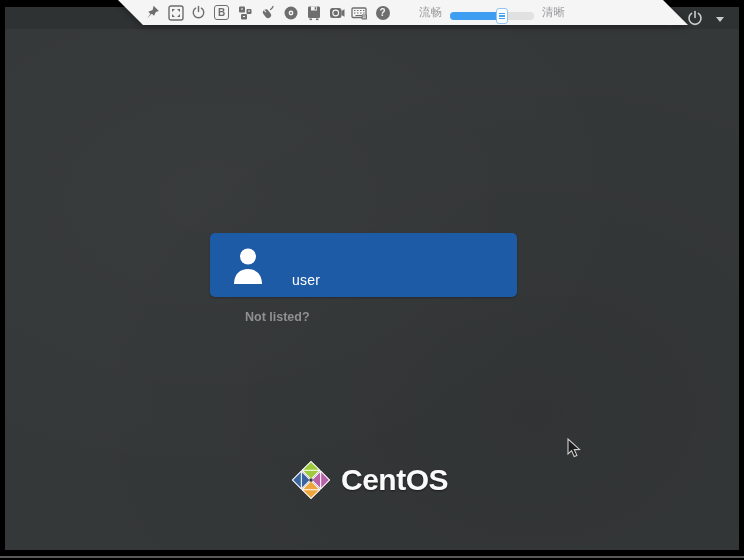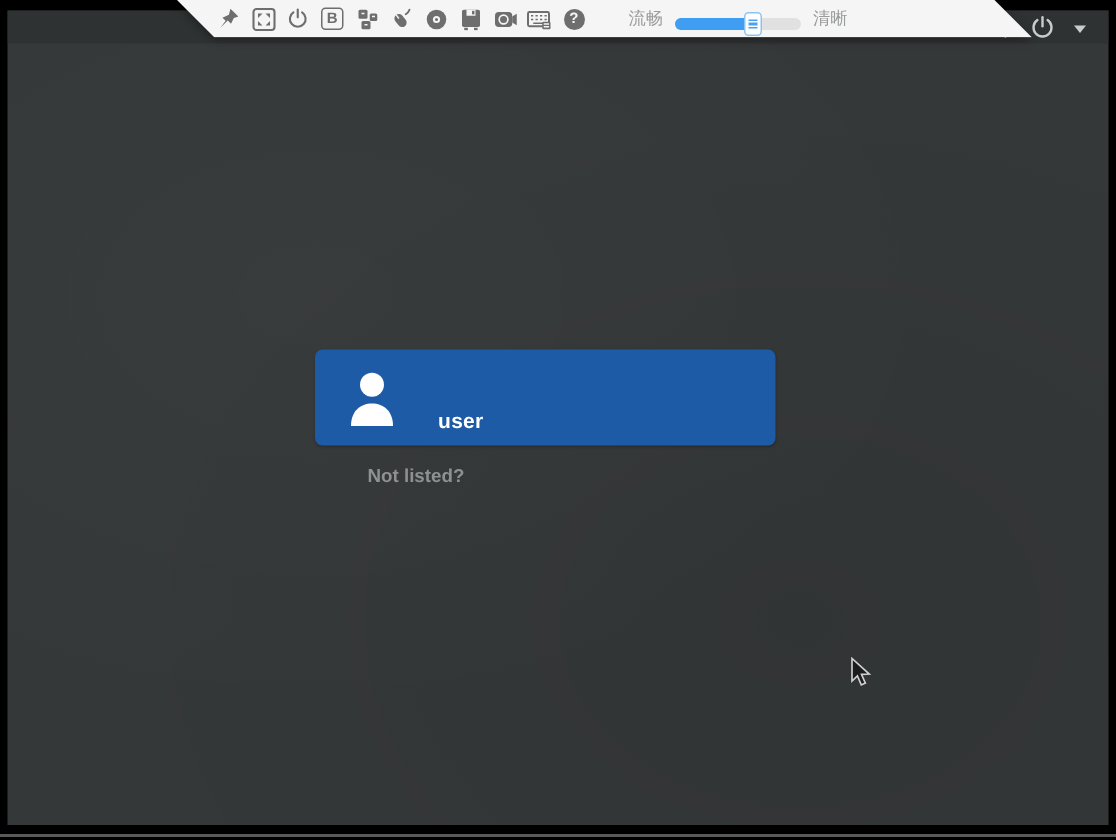--- a/index.html
+++ b/index.html
@@ -29,21 +29,21 @@
     border-top:5px solid #c9cccd;margin-top:2px;
   }
   
   .user-tile{
     position:absolute;left:205px;top:226px;width:307px;height:64px;
     background:#1e5ba7;border-radius:5px;
     display:flex;align-items:center;cursor:pointer;
     box-shadow:0 1px 2px rgba(0,0,0,0.25);
   }
   .user-avatar{margin-left:18px;width:40px;height:38px;}
-  .user-name{color:#ffffff;font-size:14px;font-weight:bold;margin-left:24px;letter-spacing:0.2px;margin-top:30px;}
+  .user-name{color:#ffffff;font-size:14px;font-weight:normal;margin-left:24px;letter-spacing:0.2px;margin-top:30px;}
   .not-listed{
     position:absolute;left:205px;top:303px;color:#8f9191;font-size:12.5px;font-weight:600;cursor:pointer;margin-left:35px;
   }
   
   .brand{
     position:absolute;left:285px;top:452px;display:flex;align-items:center;gap:9px;
   }
   .brand-text{
     color:#fafafa;font-size:30px;font-weight:bold;letter-spacing:-0.5px;
     text-shadow:0 1px 2px rgba(0,0,0,0.5);
@@ -117,20 +117,33 @@
 
   <div class="user-tile">
     <svg class="user-avatar" viewBox="0 0 40 38">
       <circle cx="20" cy="10.5" r="8" fill="#ffffff"></circle>
       <path d="M6 38c0-10 6.3-15 14-15s14 5 14 15z" fill="#ffffff"></path>
     </svg>
     <span class="user-name">user</span>
   </div>
   <div class="not-listed">Not listed?</div>
 
+  <div class="brand">
+    <svg width="42" height="42" viewBox="0 0 40 40">
+      <g transform="translate(20,20) rotate(45)">
+        <rect x="-12.5" y="-12.5" width="12" height="12" fill="#9dcb3b" stroke="#fff" stroke-width="1"></rect>
+        <rect x="0.5" y="-12.5" width="12" height="12" fill="#b661a8" stroke="#fff" stroke-width="1"></rect>
+        <rect x="0.5" y="0.5" width="12" height="12" fill="#eea63c" stroke="#fff" stroke-width="1"></rect>
+        <rect x="-12.5" y="0.5" width="12" height="12" fill="#38649f" stroke="#fff" stroke-width="1"></rect>
+        <path d="M-12.5 -0.5 L-0.5 -12.5 M0.5 -12.5 L12.5 -0.5 M12.5 0.5 L0.5 12.5 M-0.5 12.5 L-12.5 0.5" stroke="#fff" stroke-width="1" fill="none"></path>
+        <circle cx="0" cy="0" r="1.6" fill="#3b3d3e"></circle>
+      </g>
+    </svg>
+    <span class="brand-text">CentOS</span>
+  </div>
 
   <svg class="cursor" width="16" height="22" viewBox="0 0 16 22">
     <path d="M1 1 L1 16 L4.6 12.6 L7.2 18.6 L9.9 17.4 L7.3 11.6 L12.5 11.4 Z" fill="#1c1c1c" stroke="#cfcfcf" stroke-width="1.1"></path>
   </svg>
 </div>
 
 <div class="viewer-toolbar">
   <div class="bg"></div>
   <div class="toolbar-content">
 

